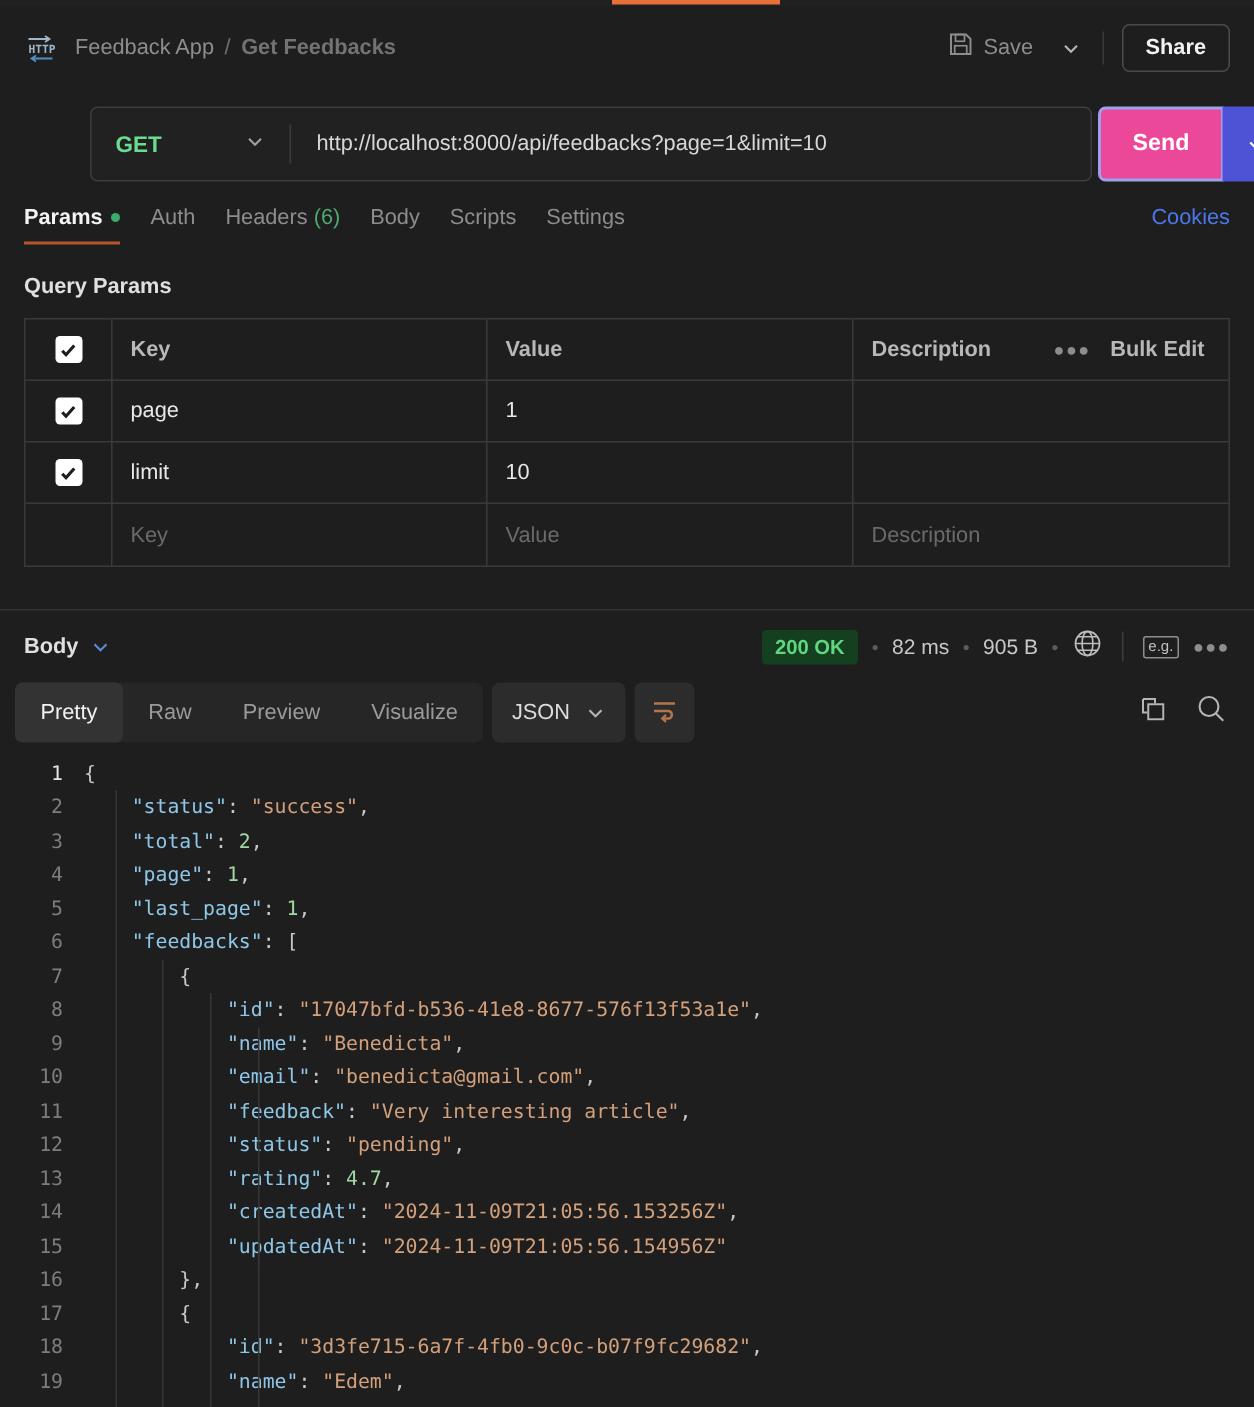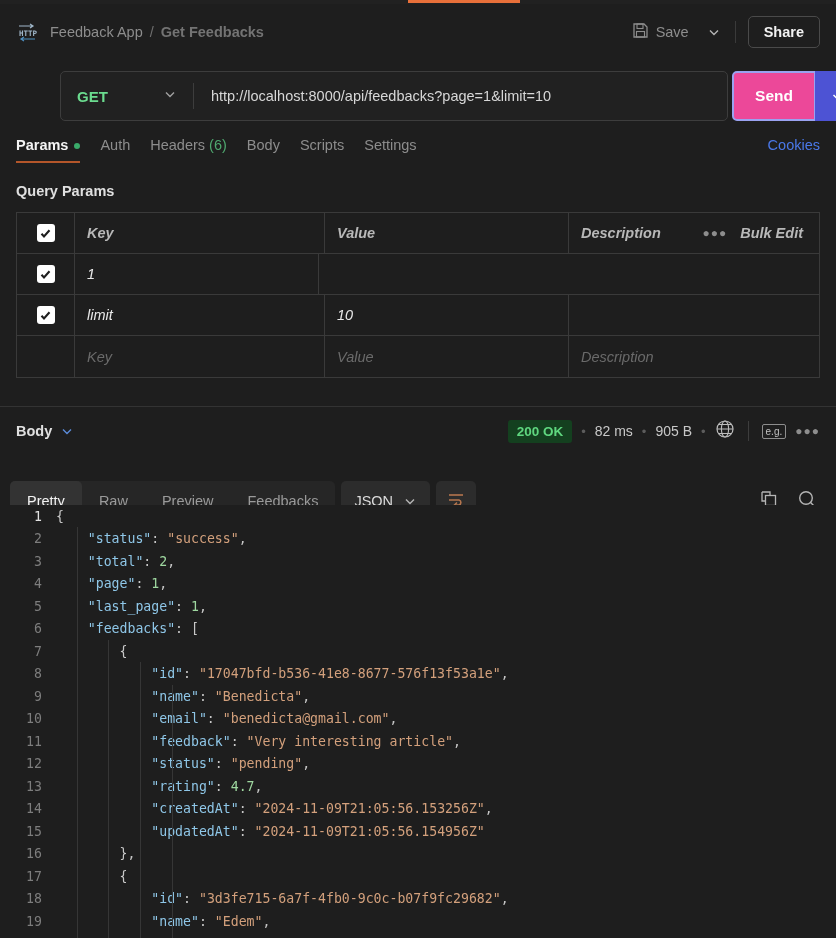--- a/index.html
+++ b/index.html
@@ -61,21 +61,21 @@
   .rtab { font-size: 14.5px; color: #8d8d8d; padding: 0 0 10px 0; margin-right: 20px; position: relative; white-space: nowrap; }
   .rtab.active { color: #f4f4f4; font-weight: bold; }
   .rtab.active::after { content: ""; position: absolute; left: 0; right: 0; bottom: 0; height: 2px; background: #b4562a; }
   .rtab .dot { display: inline-block; width: 6px; height: 6px; border-radius: 50%; background: #3aab6a; margin-left: 6px; vertical-align: middle; }
   .rtab .count { color: #4fa86f; }
   .cookies { margin-left: auto; font-size: 14.5px; color: #4a78e8; padding-bottom: 10px; }
 
   
   .qp-title { position: absolute; left: 16px; top: 183px; font-size: 14.5px; color: #e0e0e0; font-weight: bold; }
   .ptable { position: absolute; left: 16px; top: 212px; width: 804px; border: 1px solid #3a3a3a; border-top: 1px solid #3a3a3a; }
-  .prow { display: flex; height: 41px; border-bottom: 1px solid #3a3a3a; align-items: center; font-style: italic; }
+  .prow { display: flex; height: 41px; border-bottom: 1px solid #3a3a3a; align-items: center; }
   .prow:last-child { border-bottom: none; }
   .pcell { height: 41px; display: flex; align-items: center; padding: 0 12px; border-right: 1px solid #3a3a3a; font-size: 14.5px; }
   .c-chk { width: 58px; justify-content: center; padding: 0; }
   .c-key { width: 250px; }
   .c-val { width: 244px; }
   .c-desc { flex: 1; border-right: none; }
   .hdr-cell { color: #b8b8b8; font-weight: bold; }
   .val-cell { color: #e8e8e8; }
   .ph { color: #6a6a6a; }
   .chk {
@@ -95,21 +95,21 @@
   .body-label { font-size: 14.5px; color: #e0e0e0; font-weight: bold; }
   .body-caret { margin-left: 8px; display: flex; align-items: center; }
   .meta { margin-left: auto; display: flex; align-items: center; gap: 9px; }
   .status-pill { background: #14401f; color: #5fd67f; font-size: 13.5px; font-weight: bold; padding: 4px 9px; border-radius: 3px; }
   .meta-sep { color: #5c5c5c; font-size: 13px; }
   .meta-txt { font-size: 14px; color: #c8c8c8; }
   .meta-divider { width: 1px; height: 20px; background: #3d3d3d; margin: 0 4px; }
   .eg-box { border: 1px solid #8d8d8d; border-radius: 2px; font-size: 10px; color: #c0c0c0; padding: 1px 3px; line-height: 1.1; }
 
   
-  .viewbar { position: absolute; left: 10px; top: 481px; width: 816px; height: 40px; display: flex; align-items: center; }
+  .viewbar { position: absolute; left: 10px; top: 455px; width: 816px; height: 40px; display: flex; align-items: center; }
   .seg { display: flex; background: #262626; border-radius: 5px; height: 40px; align-items: center; }
   .seg-item { font-size: 14.5px; color: #9a9a9a; padding: 0 17px; height: 40px; display: flex; align-items: center; }
   .seg-item.active { background: #333333; color: #f2f2f2; height: 40px; border-radius: 5px; }
   .fmt-sel {
     margin-left: 6px; height: 40px; background: #2c2c2c; border-radius: 5px;
     display: flex; align-items: center; gap: 10px; padding: 0 13px; font-size: 14.5px; color: #dcdcdc;
   }
   .wrap-btn { margin-left: 6px; width: 40px; height: 40px; background: #2c2c2c; border-radius: 5px; display: flex; align-items: center; justify-content: center; }
   .view-right { margin-left: auto; display: flex; align-items: center; gap: 18px; padding-right: 8px; }
 
@@ -240,20 +240,21 @@
     </div>
 
     <div class="prow">
       <div class="pcell c-chk">
         <span class="chk">
           <svg width="13" height="13" viewBox="0 0 13 13">
               <path d="M2.5 6.8 L5 9.5 L10.5 3.3" stroke="#1e1e1e" stroke-width="2.1" fill="none"></path>
             </svg>
         </span>
       </div>
+      <div class="pcell c-key val-cell">page</div>
       <div class="pcell c-val val-cell">1</div>
       <div class="pcell c-desc val-cell"></div>
     </div>
 
     <div class="prow">
       <div class="pcell c-chk">
         <span class="chk">
           <svg width="13" height="13" viewBox="0 0 13 13">
               <path d="M2.5 6.8 L5 9.5 L10.5 3.3" stroke="#1e1e1e" stroke-width="2.1" fill="none"></path>
             </svg>
@@ -301,21 +302,21 @@
       <span class="eg-box">e.g.</span>
       <span class="dots">●●●</span>
     </div>
   </div>
 
   <div class="viewbar">
     <div class="seg">
       <div class="seg-item active">Pretty</div>
       <div class="seg-item">Raw</div>
       <div class="seg-item">Preview</div>
-      <div class="seg-item">Feedbacks</div>
+      <div class="seg-item">Visualize</div>
     </div>
     <div class="fmt-sel">
       <span>JSON</span>
       <svg width="14" height="14" viewBox="0 0 14 14">
           <path d="M3 5.5 L7 9.5 L11 5.5" stroke="#b5b5b5" stroke-width="1.4" fill="none"></path>
         </svg>
     </div>
     <div class="wrap-btn">
       <span>
         <svg width="20" height="20" viewBox="0 0 20 20">

